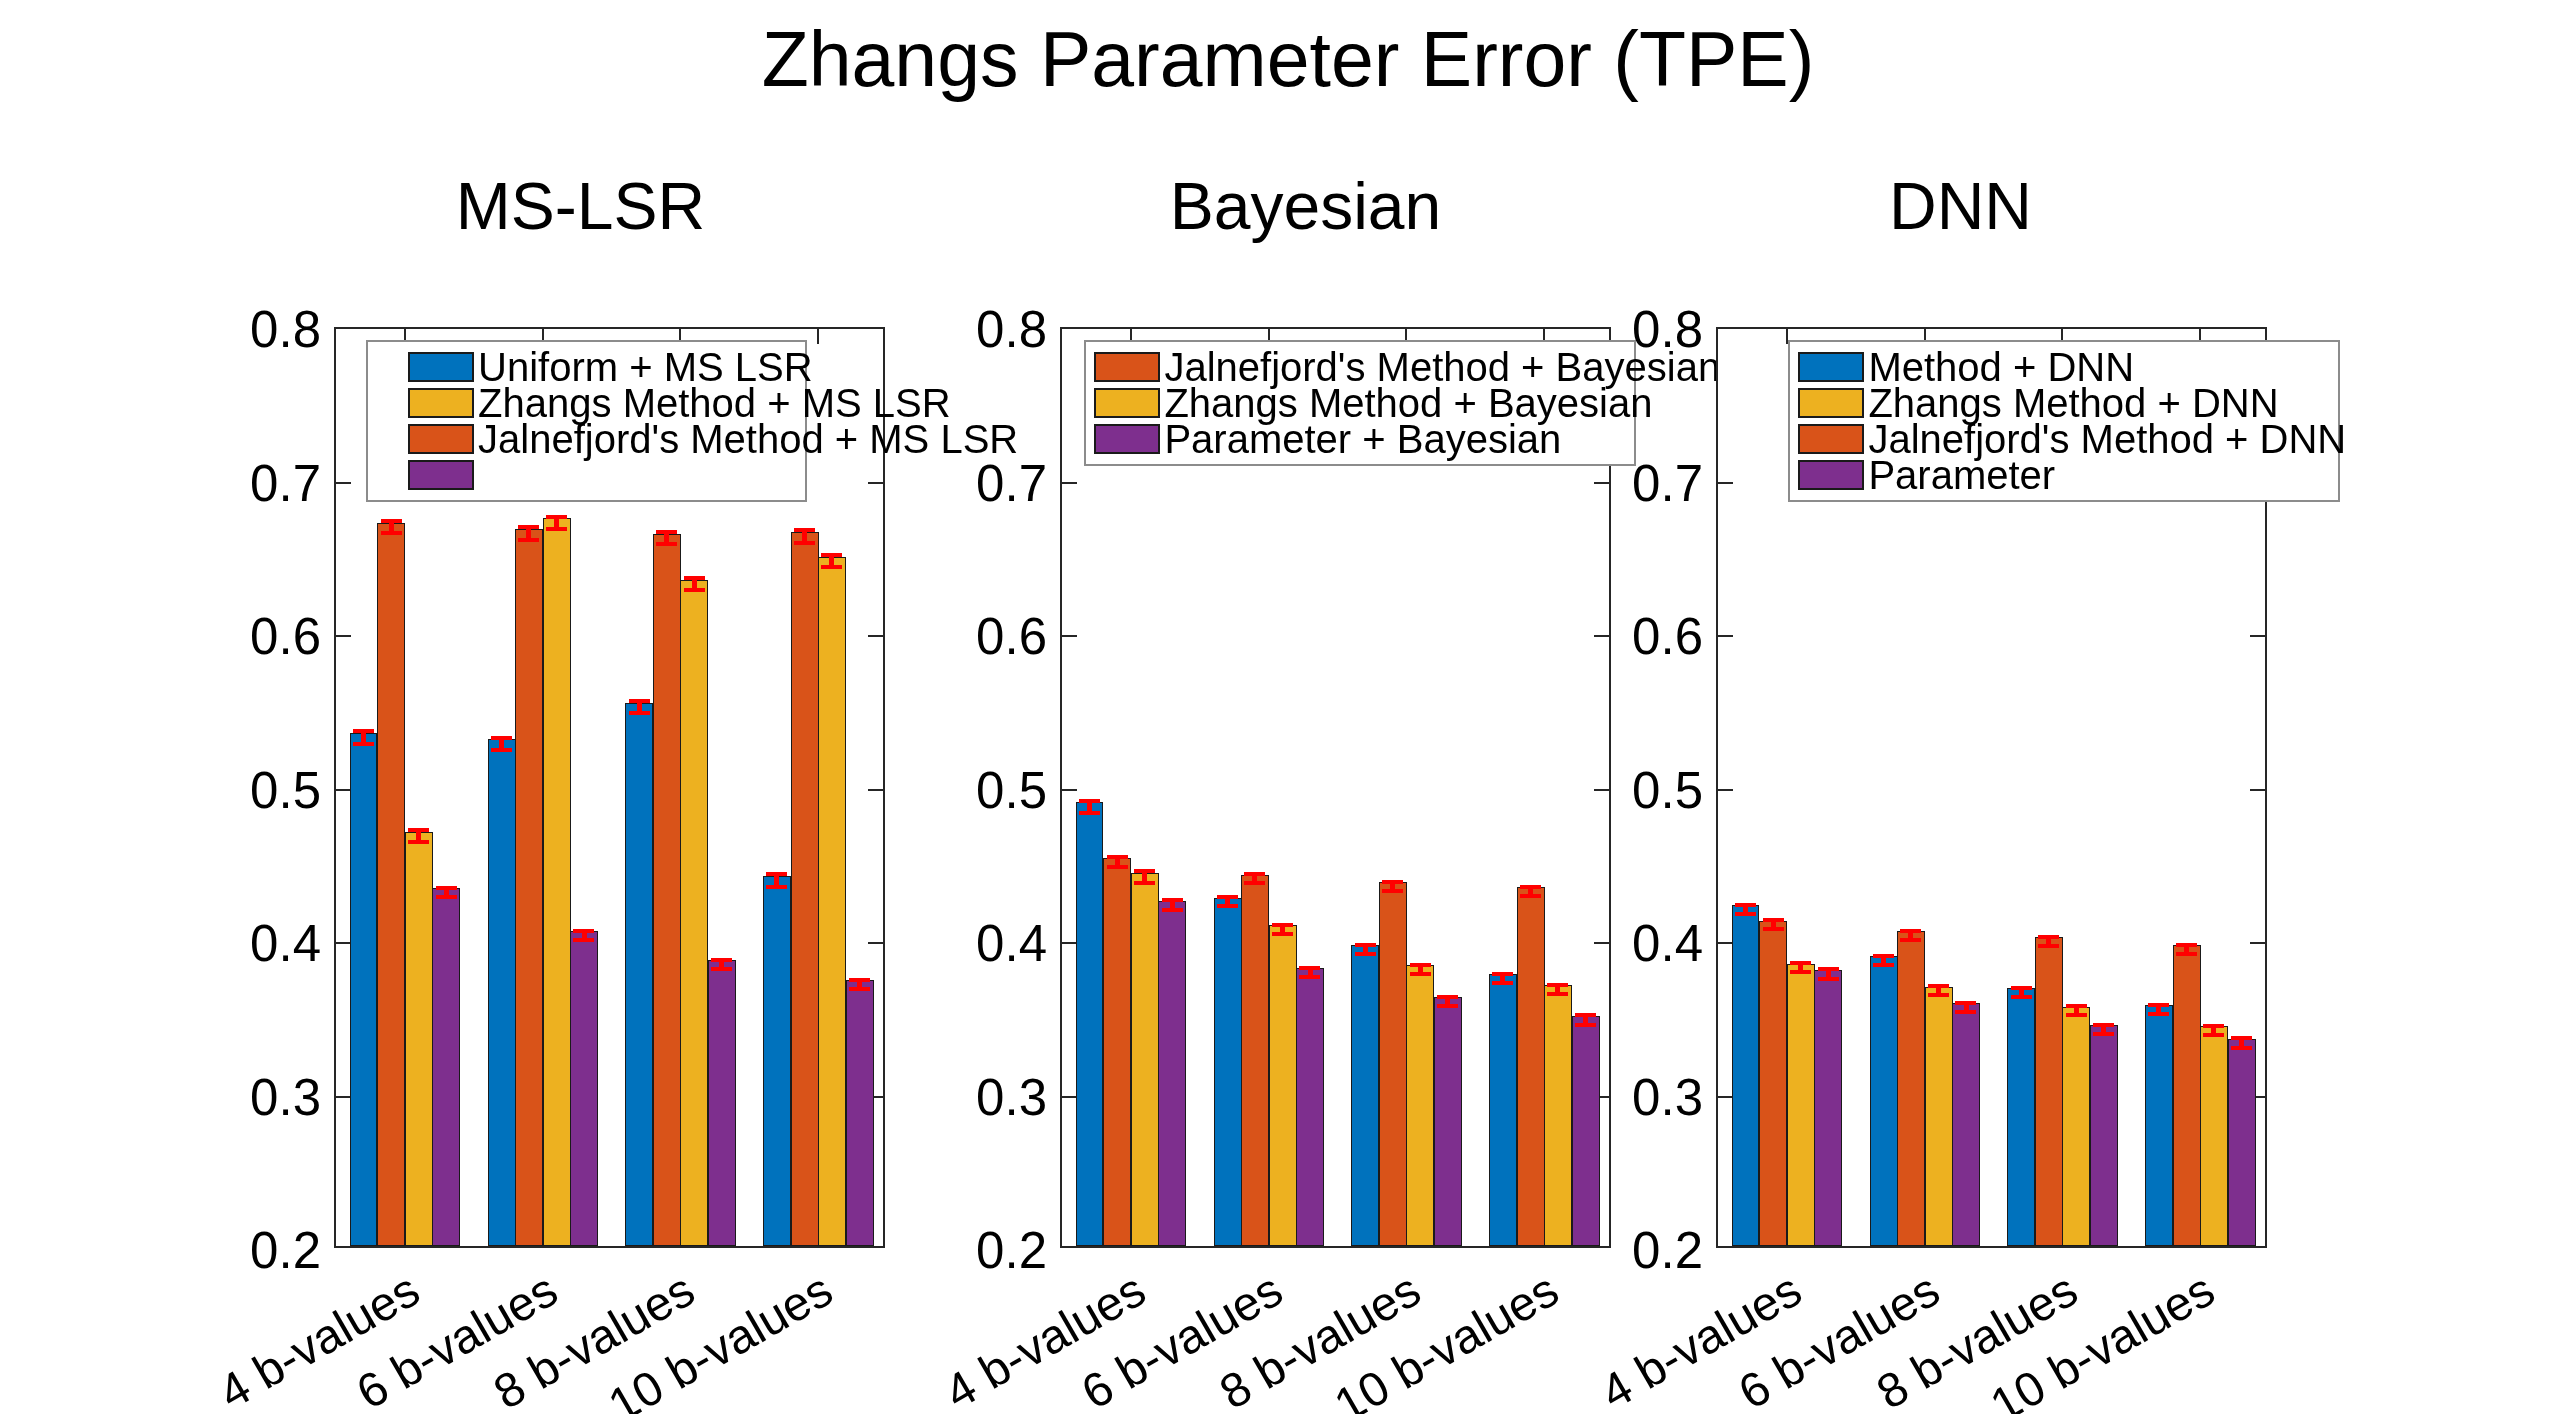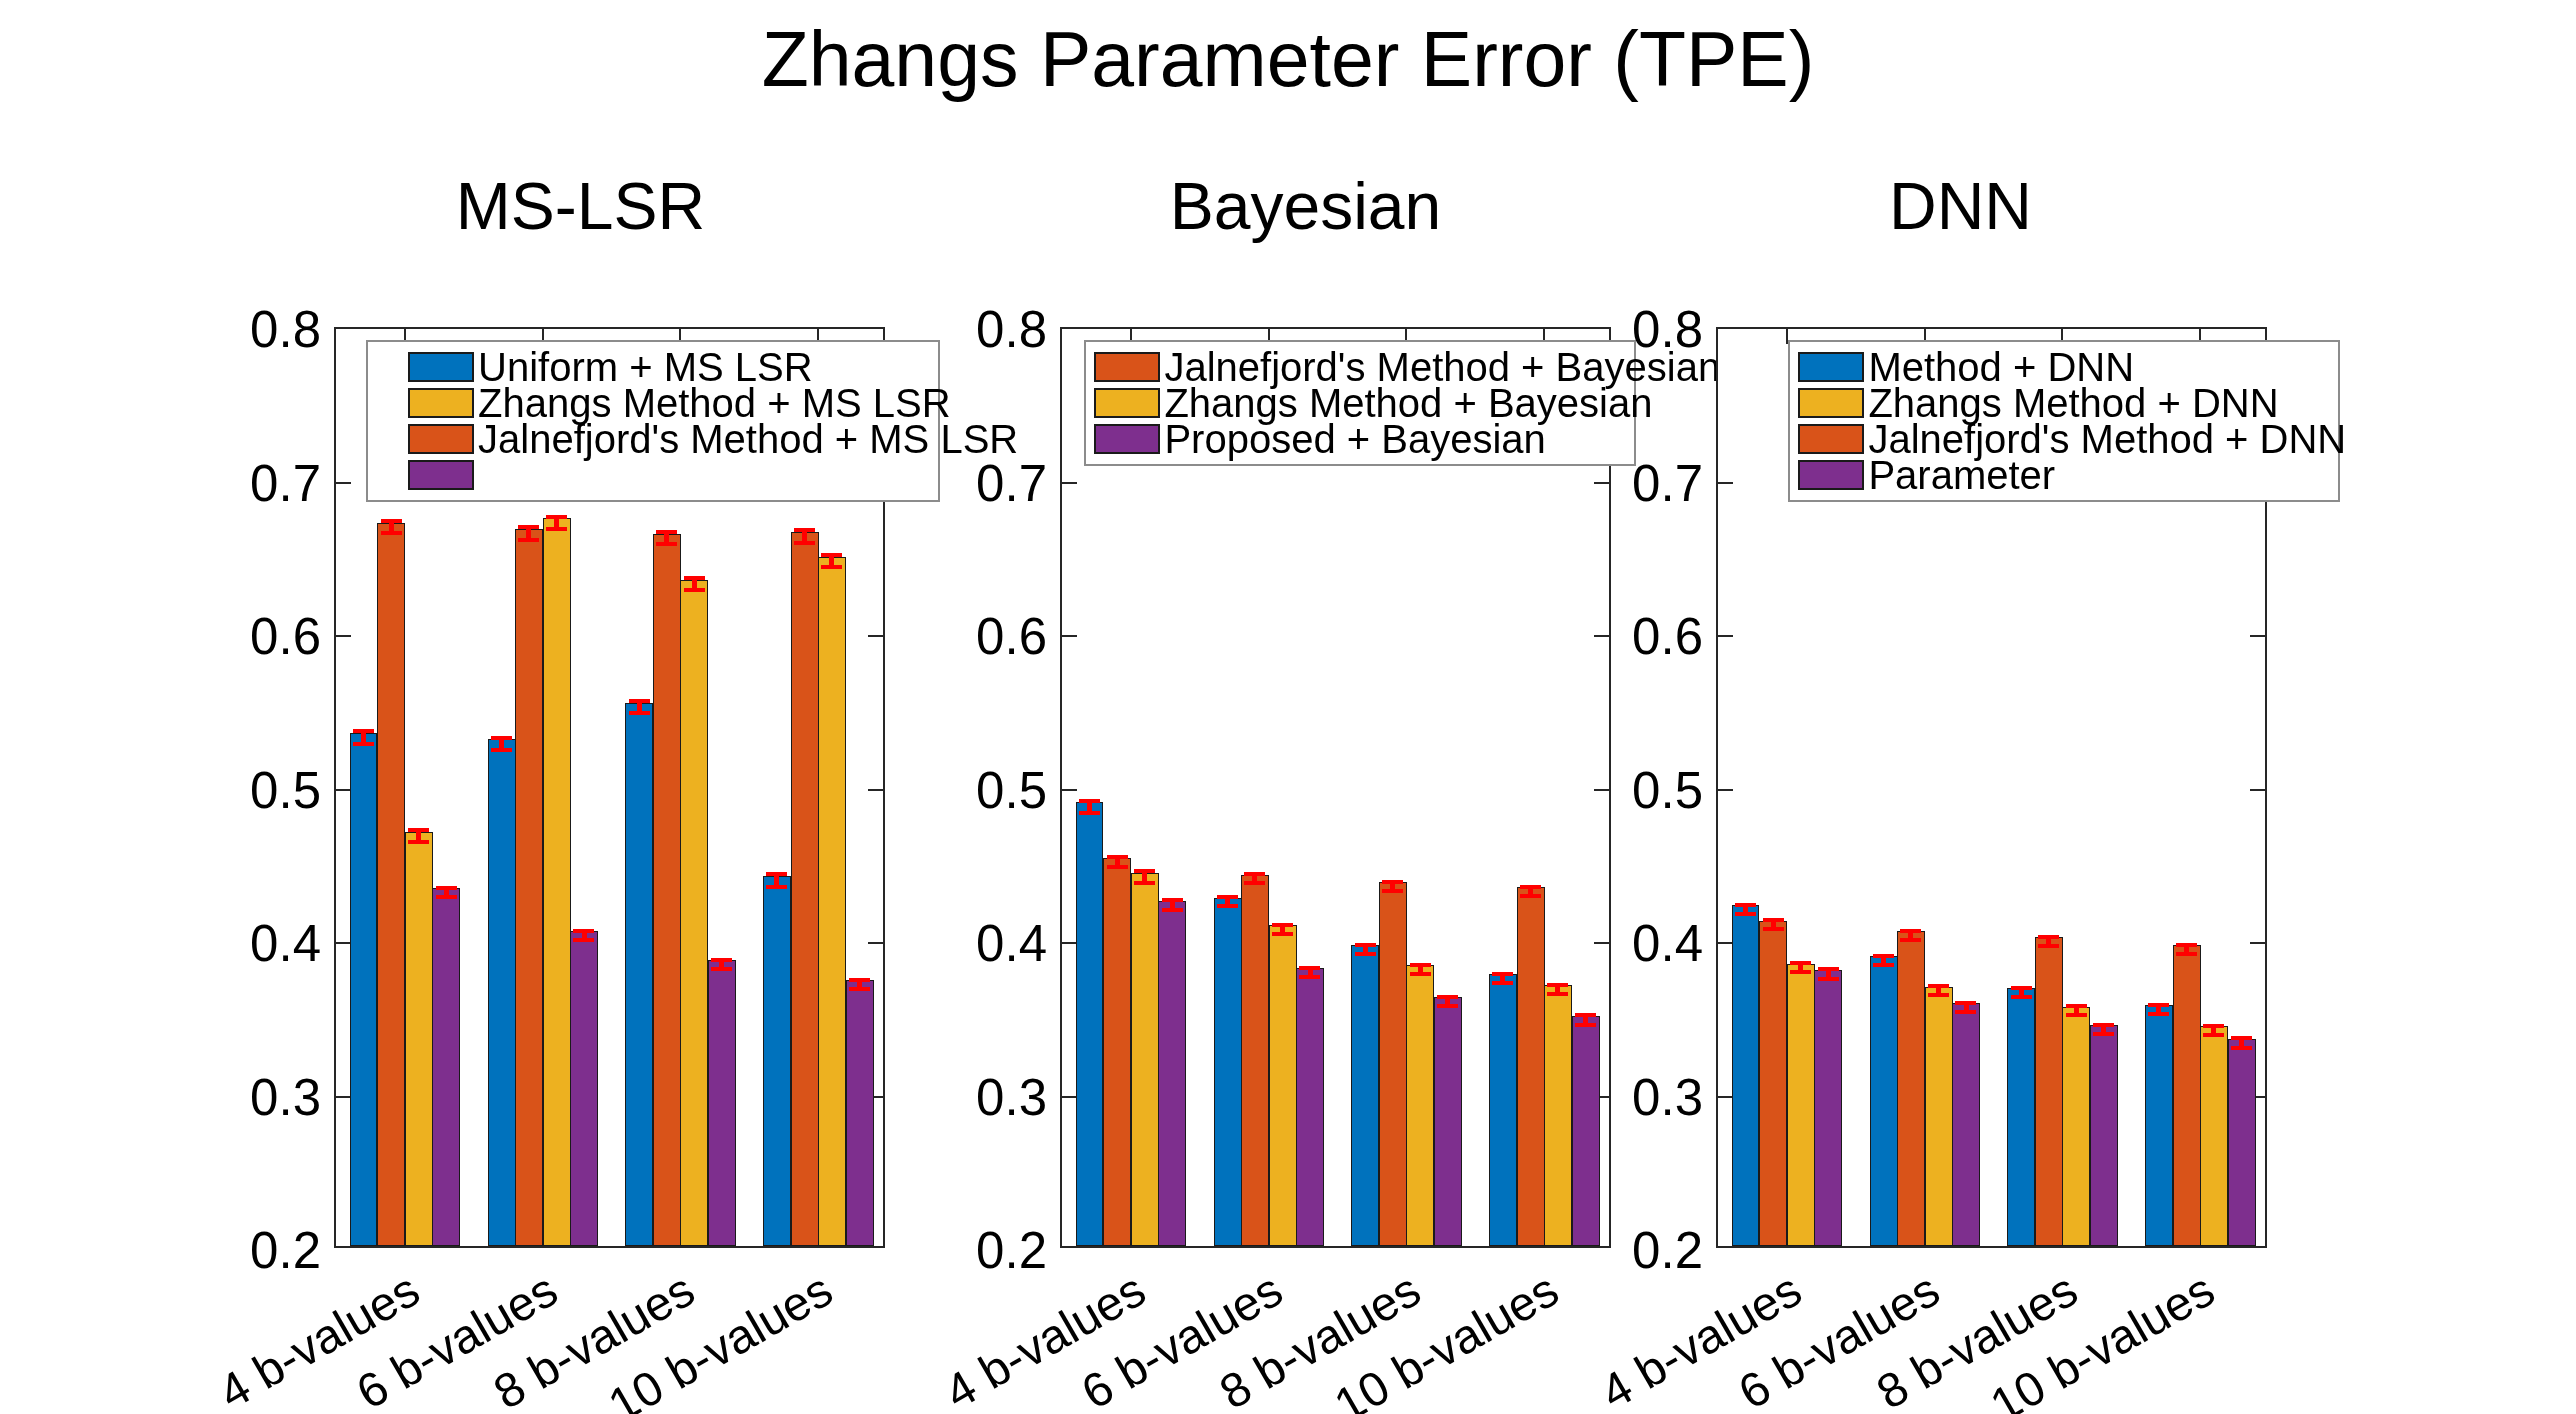--- a/index.html
+++ b/index.html
@@ -185,21 +185,21 @@
       <div class="errbar err-cap" style="left: 485px; width: 21px; top: 236px;"></div>
       <div class="bar" style="left: 510px; width: 27.5px; height: 266px; background: rgb(126, 47, 142);"></div>
       <div class="errbar err-v" style="left: 521px; top: 651px; height: 9.2px;"></div>
       <div class="errbar err-cap" style="left: 513px; width: 21px; top: 649px;"></div>
       <div class="errbar err-cap" style="left: 513px; width: 21px; top: 658px;"></div>
     </div>
     <div class="xlabel" style="left: 127px; width: 276px; top: 1265px;">4 b-values</div>
     <div class="xlabel" style="left: 265px; width: 276px; top: 1265px;">6 b-values</div>
     <div class="xlabel" style="left: 402px; width: 276px; top: 1265px;">8 b-values</div>
     <div class="xlabel" style="left: 540px; width: 276px; top: 1265px;">10 b-values</div>
-    <div class="legend" style="left: 366px; top: 340px; width: 574px; padding-left: 40px;">
+    <div class="legend" style="left: 366px; top: 340px; width: 441px; padding-left: 40px;">
       <div class="legend-row">
         <span class="legend-swatch" style="background: rgb(0, 114, 189);"></span>
         <span class="legend-label">Uniform + MS LSR</span>
       </div>
       <div class="legend-row">
         <span class="legend-swatch" style="background: rgb(237, 177, 32);"></span>
         <span class="legend-label">Zhangs Method + MS LSR</span>
       </div>
       <div class="legend-row">
         <span class="legend-swatch" style="background: rgb(217, 83, 25);"></span>
@@ -308,21 +308,21 @@
       <div class="legend-row">
         <span class="legend-swatch" style="background: rgb(217, 83, 25);"></span>
         <span class="legend-label">Jalnefjord's Method + Bayesian</span>
       </div>
       <div class="legend-row">
         <span class="legend-swatch" style="background: rgb(237, 177, 32);"></span>
         <span class="legend-label">Zhangs Method + Bayesian</span>
       </div>
       <div class="legend-row">
         <span class="legend-swatch" style="background: rgb(126, 47, 142);"></span>
-        <span class="legend-label">Proposed + Bayesian</span>
+        <span class="legend-label">Parameter + Bayesian</span>
       </div>
     </div>
     <div class="axes" style="left: 1716px; top: 327px; width: 551px; height: 921px;">
       <div class="ytick" style="top: 0px;">0.8</div>
       <div class="ytickmark" style="top: 154px;"></div>
       <div class="ytickmark right" style="top: 154px;"></div>
       <div class="ytick" style="top: 154px;">0.7</div>
       <div class="ytickmark" style="top: 307px;"></div>
       <div class="ytickmark right" style="top: 307px;"></div>
       <div class="ytick" style="top: 307px;">0.6</div>

